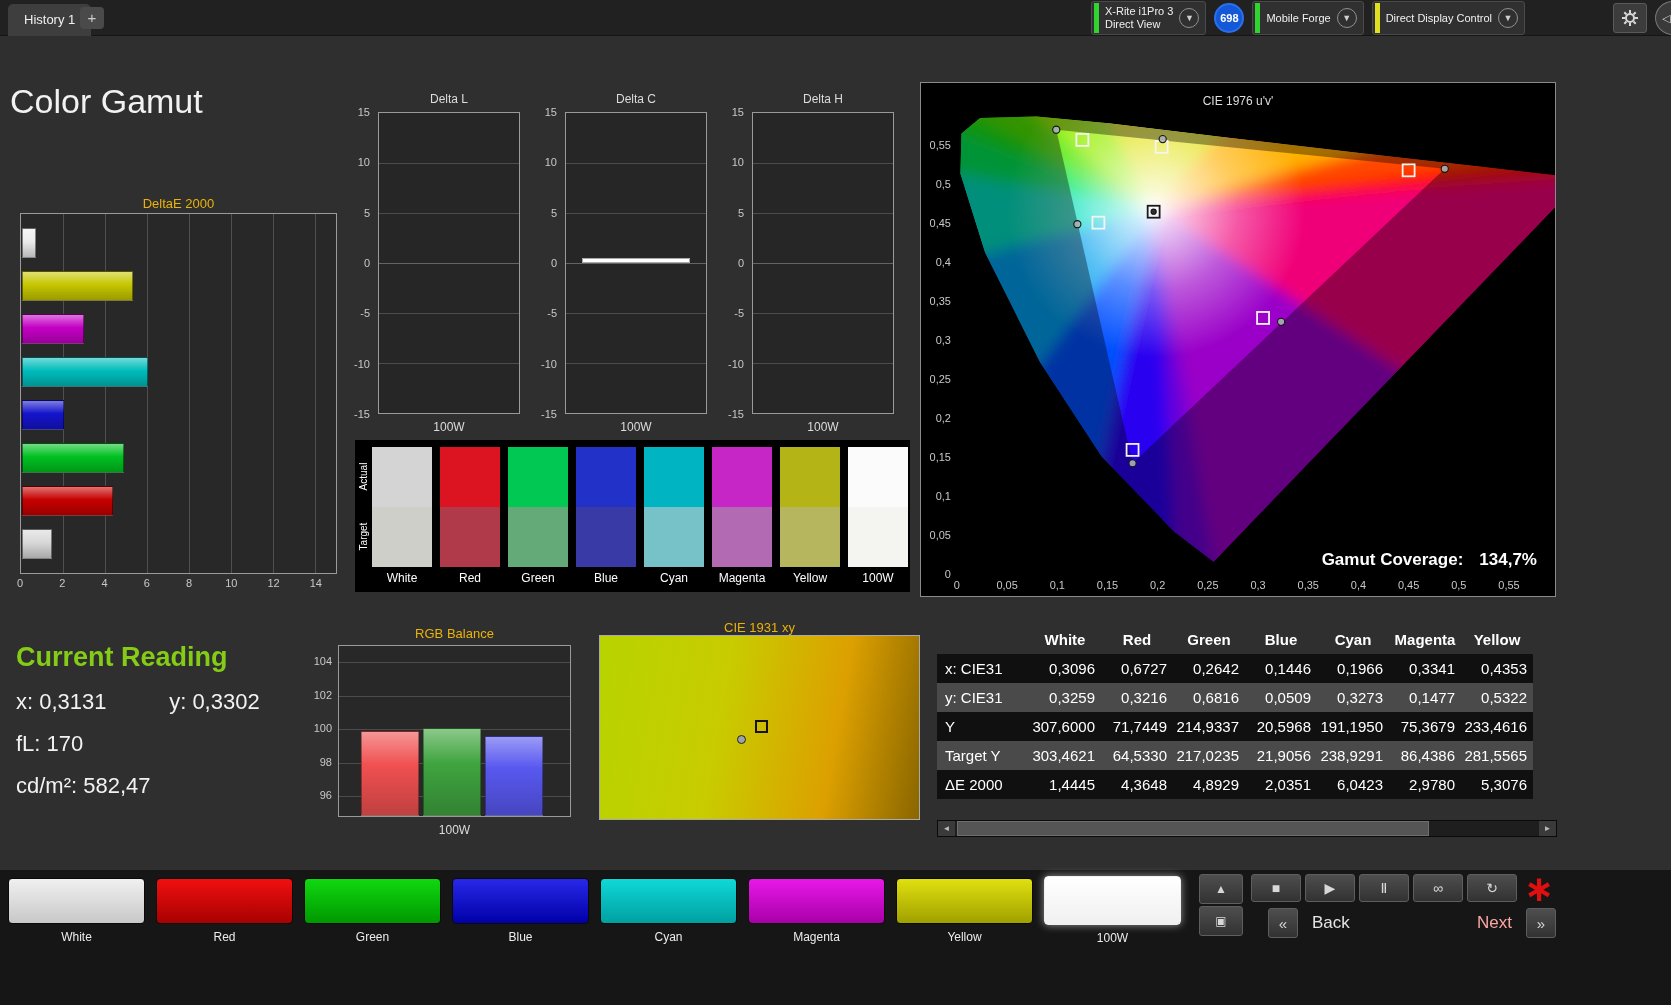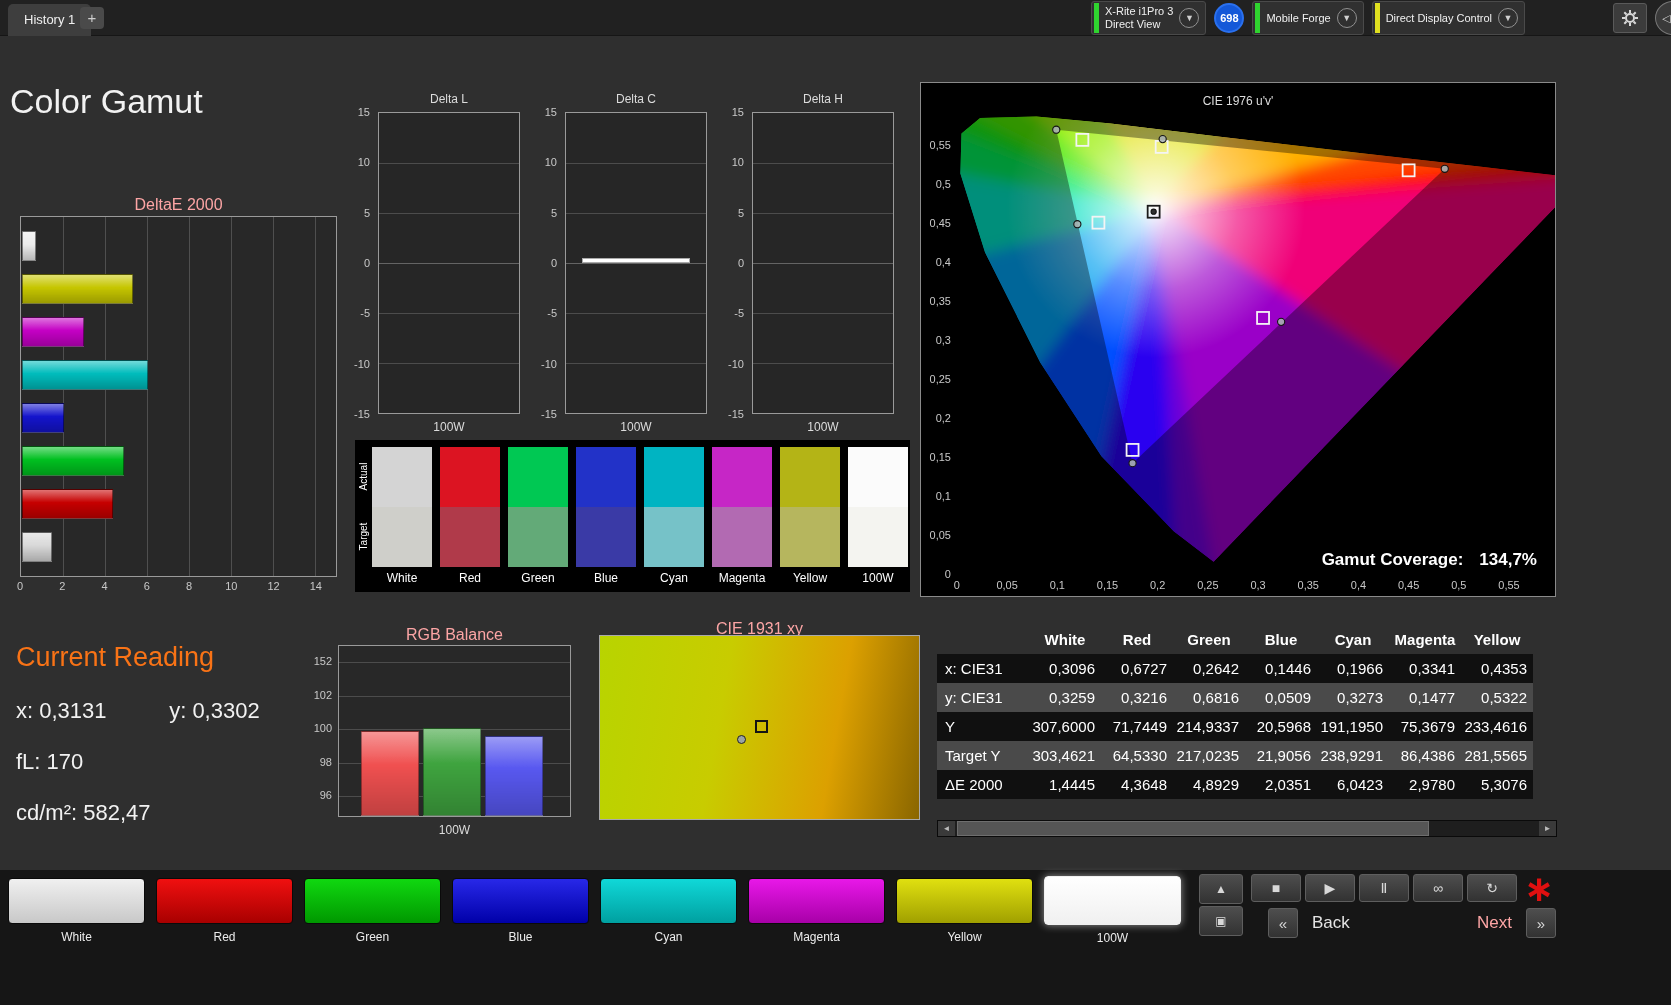--- a/index.html
+++ b/index.html
@@ -16,21 +16,21 @@
 .accent{width:5px;height:30px;margin-left:2px;}
 .accent.green{background:#2fd42f;}
 .accent.yellow{background:#e0e020;}
 .devtext{display:flex;flex-direction:column;font-size:11px;line-height:13px;color:#f0f0f0;}
 .ddcircle{width:20px;height:20px;border:1px solid #909090;border-radius:50%;color:#d0d0d0;font-size:9px;display:flex;align-items:center;justify-content:center;}
 .badge{width:30px;height:30px;border-radius:50%;background:#1458d8;border:2px solid #2a70ee;color:#fff;font-size:11px;font-weight:bold;display:flex;align-items:center;justify-content:center;}
 .gearbtn{width:34px;height:30px;margin-left:80px;background:#3c3c3c;border:1px solid #5a5a5a;border-radius:3px;display:flex;align-items:center;justify-content:center;}
 .halfcircle{width:36px;height:34px;border-radius:50%;background:#3a3a3a;border:1px solid #777;margin-right:-20px;display:flex;align-items:center;padding-left:6px;color:#ddd;font-size:11px;}
 
 
-.chart-title{font-size:16px;color:#fca5a5;text-align:center;}
+.chart-title{font-size:13px;color:#eab308;text-align:center;}
 .vgrid{position:absolute;top:0;bottom:0;width:1px;background:#4f4f4f;}
 .hgrid{position:absolute;left:0;right:0;height:1px;background:#4c4c4c;}
 .hgrid.zero{background:#646464;}
 .xtick{position:absolute;transform:translateX(-50%);font-size:11px;color:#c8c8c8;}
 .ytick{position:absolute;right:4px;transform:translateY(-50%);font-size:11px;color:#c8c8c8;}
 
 
 #page-title{position:absolute;left:10px;top:82px;font-size:34px;font-weight:400;color:#f2f2f2;}
 
 
@@ -62,22 +62,22 @@
 
 #cie-panel{position:absolute;left:920px;top:82px;width:636px;height:515px;background:#000;border:1px solid #8a8a8a;}
 #cie-svg{position:absolute;left:0;top:0;}
 .cie-title{position:absolute;top:11px;left:0;width:100%;text-align:center;font-size:12px;color:#ddd;}
 #coverage{position:absolute;right:18px;bottom:26px;font-size:17px;font-weight:bold;color:#fff;}
 #coverage .covval{margin-left:16px;}
 .cielabel{fill:#c8c8c8;font-size:11px;font-family:"Liberation Sans","DejaVu Sans",sans-serif;}
 
 
 #current-reading{position:absolute;left:16px;top:642px;}
-#current-reading h2{font-size:27px;font-weight:400;color:#f97316;}
-.cr-line{margin-top:25px;font-size:22px;color:#f2f2f2;}
+#current-reading h2{font-size:27px;font-weight:700;color:#84cc16;}
+.cr-line{margin-top:16px;font-size:22px;color:#f2f2f2;}
 .cr-x{display:inline-block;min-width:147px;}
 
 
 #rgb{position:absolute;left:310px;top:626px;width:266px;}
 #rgb .rgbt{position:absolute;left:28px;top:0;width:233px;}
 #rgb-ylabels{position:absolute;left:0;top:19px;width:24px;height:172px;}
 #rgb-ylabels .ytick{right:2px;}
 #rgb-plot{position:absolute;left:28px;top:19px;width:233px;height:172px;background:#282828;border:1px solid #9a9a9a;}
 .rgbbar{position:absolute;bottom:0;border:1px solid rgba(0,0,0,.35);background-image:linear-gradient(rgba(255,255,255,.4),rgba(255,255,255,0) 40%,rgba(0,0,0,.2));}
 #rgb-xlabel{position:absolute;left:28px;top:197px;width:233px;text-align:center;font-size:12px;color:#dcdcdc;}
@@ -400,21 +400,21 @@
       <span class="cr-x"><span>x:</span> <span>0,3131</span></span>
       <span><span>y:</span> <span>0,3302</span></span>
     </div>
     <div class="cr-line"><span>fL:</span> <span>170</span></div>
     <div class="cr-line"><span>cd/m²:</span> <span>582,47</span></div>
   </div>
 
   <div id="rgb">
     <div class="chart-title rgbt">RGB Balance</div>
     <div id="rgb-ylabels">
-        <div class="ytick" style="top: 16px;">152</div>
+        <div class="ytick" style="top: 16px;">104</div>
         <div class="ytick" style="top: 49.6px;">102</div>
         <div class="ytick" style="top: 83.2px;">100</div>
         <div class="ytick" style="top: 116.8px;">98</div>
         <div class="ytick" style="top: 150.4px;">96</div>
       </div>
     <div id="rgb-plot">
         <div class="hgrid" style="top: 16px;"></div>
         <div class="hgrid" style="top: 49.6px;"></div>
         <div class="hgrid" style="top: 83.2px;"></div>
         <div class="hgrid" style="top: 116.8px;"></div>

